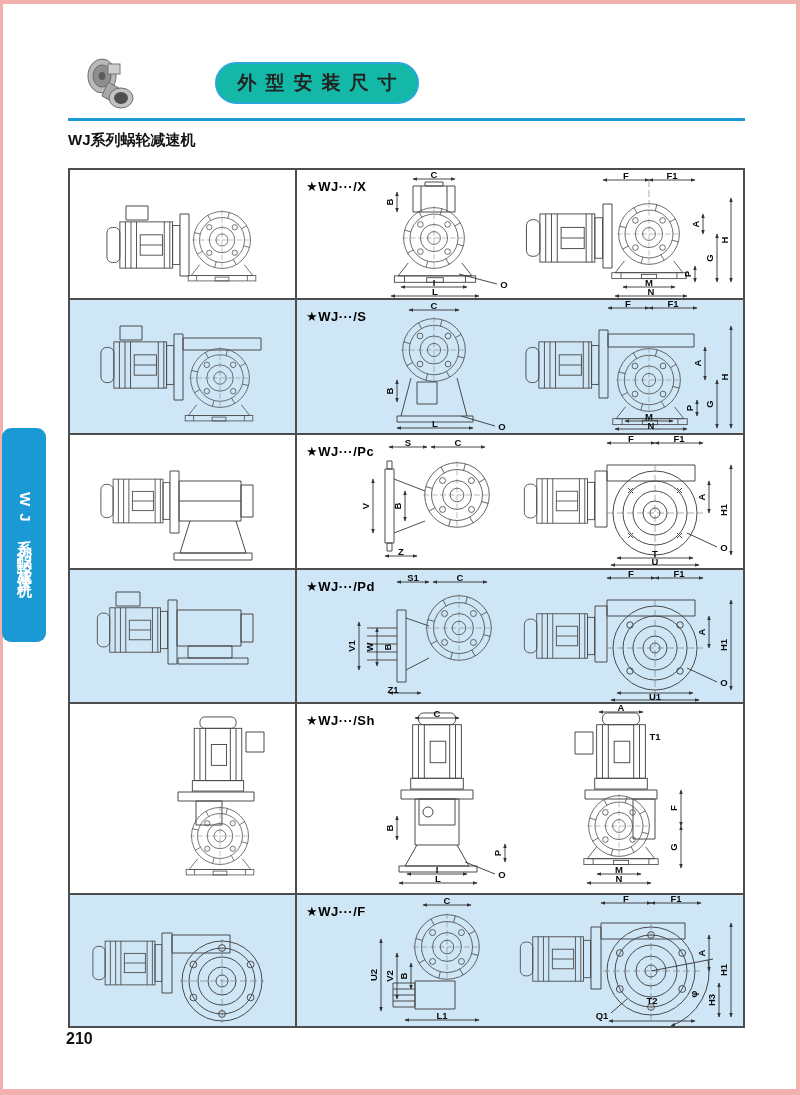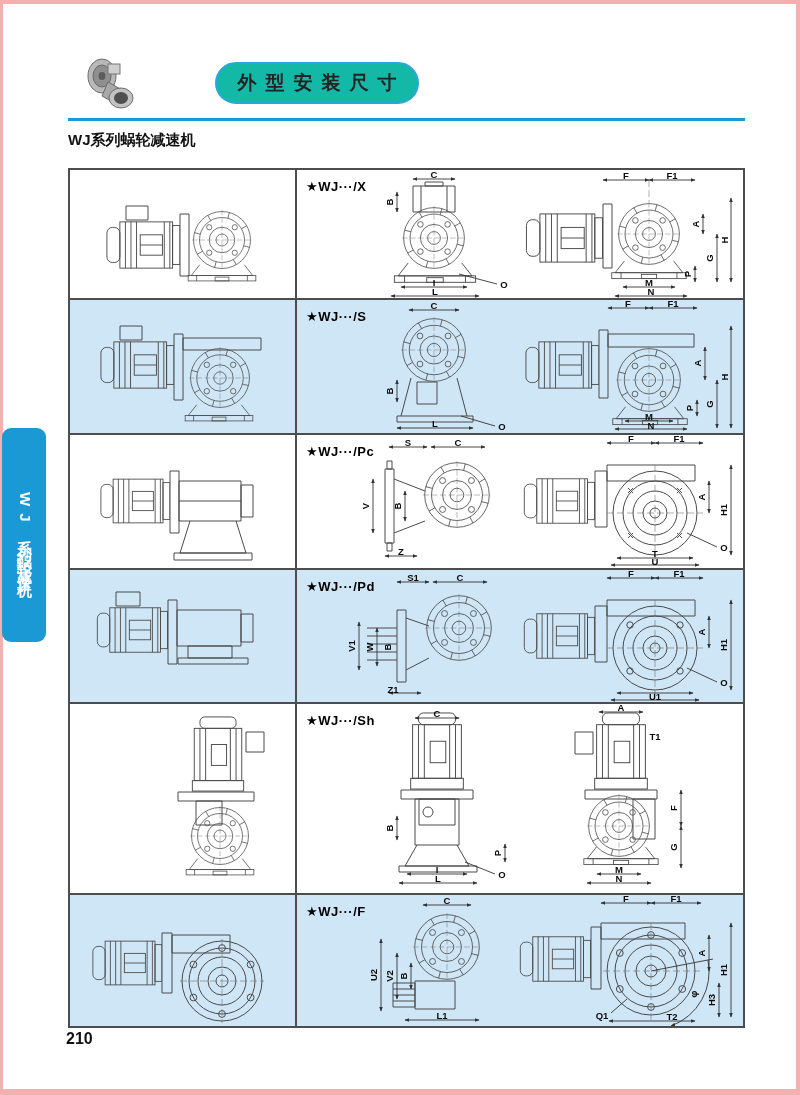--- a/index.html
+++ b/index.html
@@ -521,20 +521,20 @@
           <span class="dim r" style="left: 76px; top: 80px;">U2</span>
           <span class="dim r" style="left: 92px; top: 81px;">V2</span>
           <span class="dim r" style="left: 106px; top: 81px;">B</span>
           <span class="dim" style="left: 145px; top: 120px;">L1</span>
           <span class="dim" style="left: 329px; top: 3px;">F</span>
           <span class="dim" style="left: 379px; top: 3px;">F1</span>
           <span class="dim r" style="left: 404px; top: 58px;">A</span>
           <span class="dim r" style="left: 426px; top: 75px;">H1</span>
           <span class="dim r" style="left: 414px; top: 105px;">H3</span>
           <span class="dim" style="left: 305px; top: 120px;">Q1</span>
-          <span class="dim" style="left: 355px; top: 121px; margin-left: 20px;">T2</span>
+          <span class="dim" style="left: 355px; top: 105px;">T2</span>
           <span class="dim r" style="left: 396px; top: 99px;">φ</span>
         </div>
     </div>
   </div>
 
   <div class="pagenum">210</div>
 </div>
 
 </body></html>

